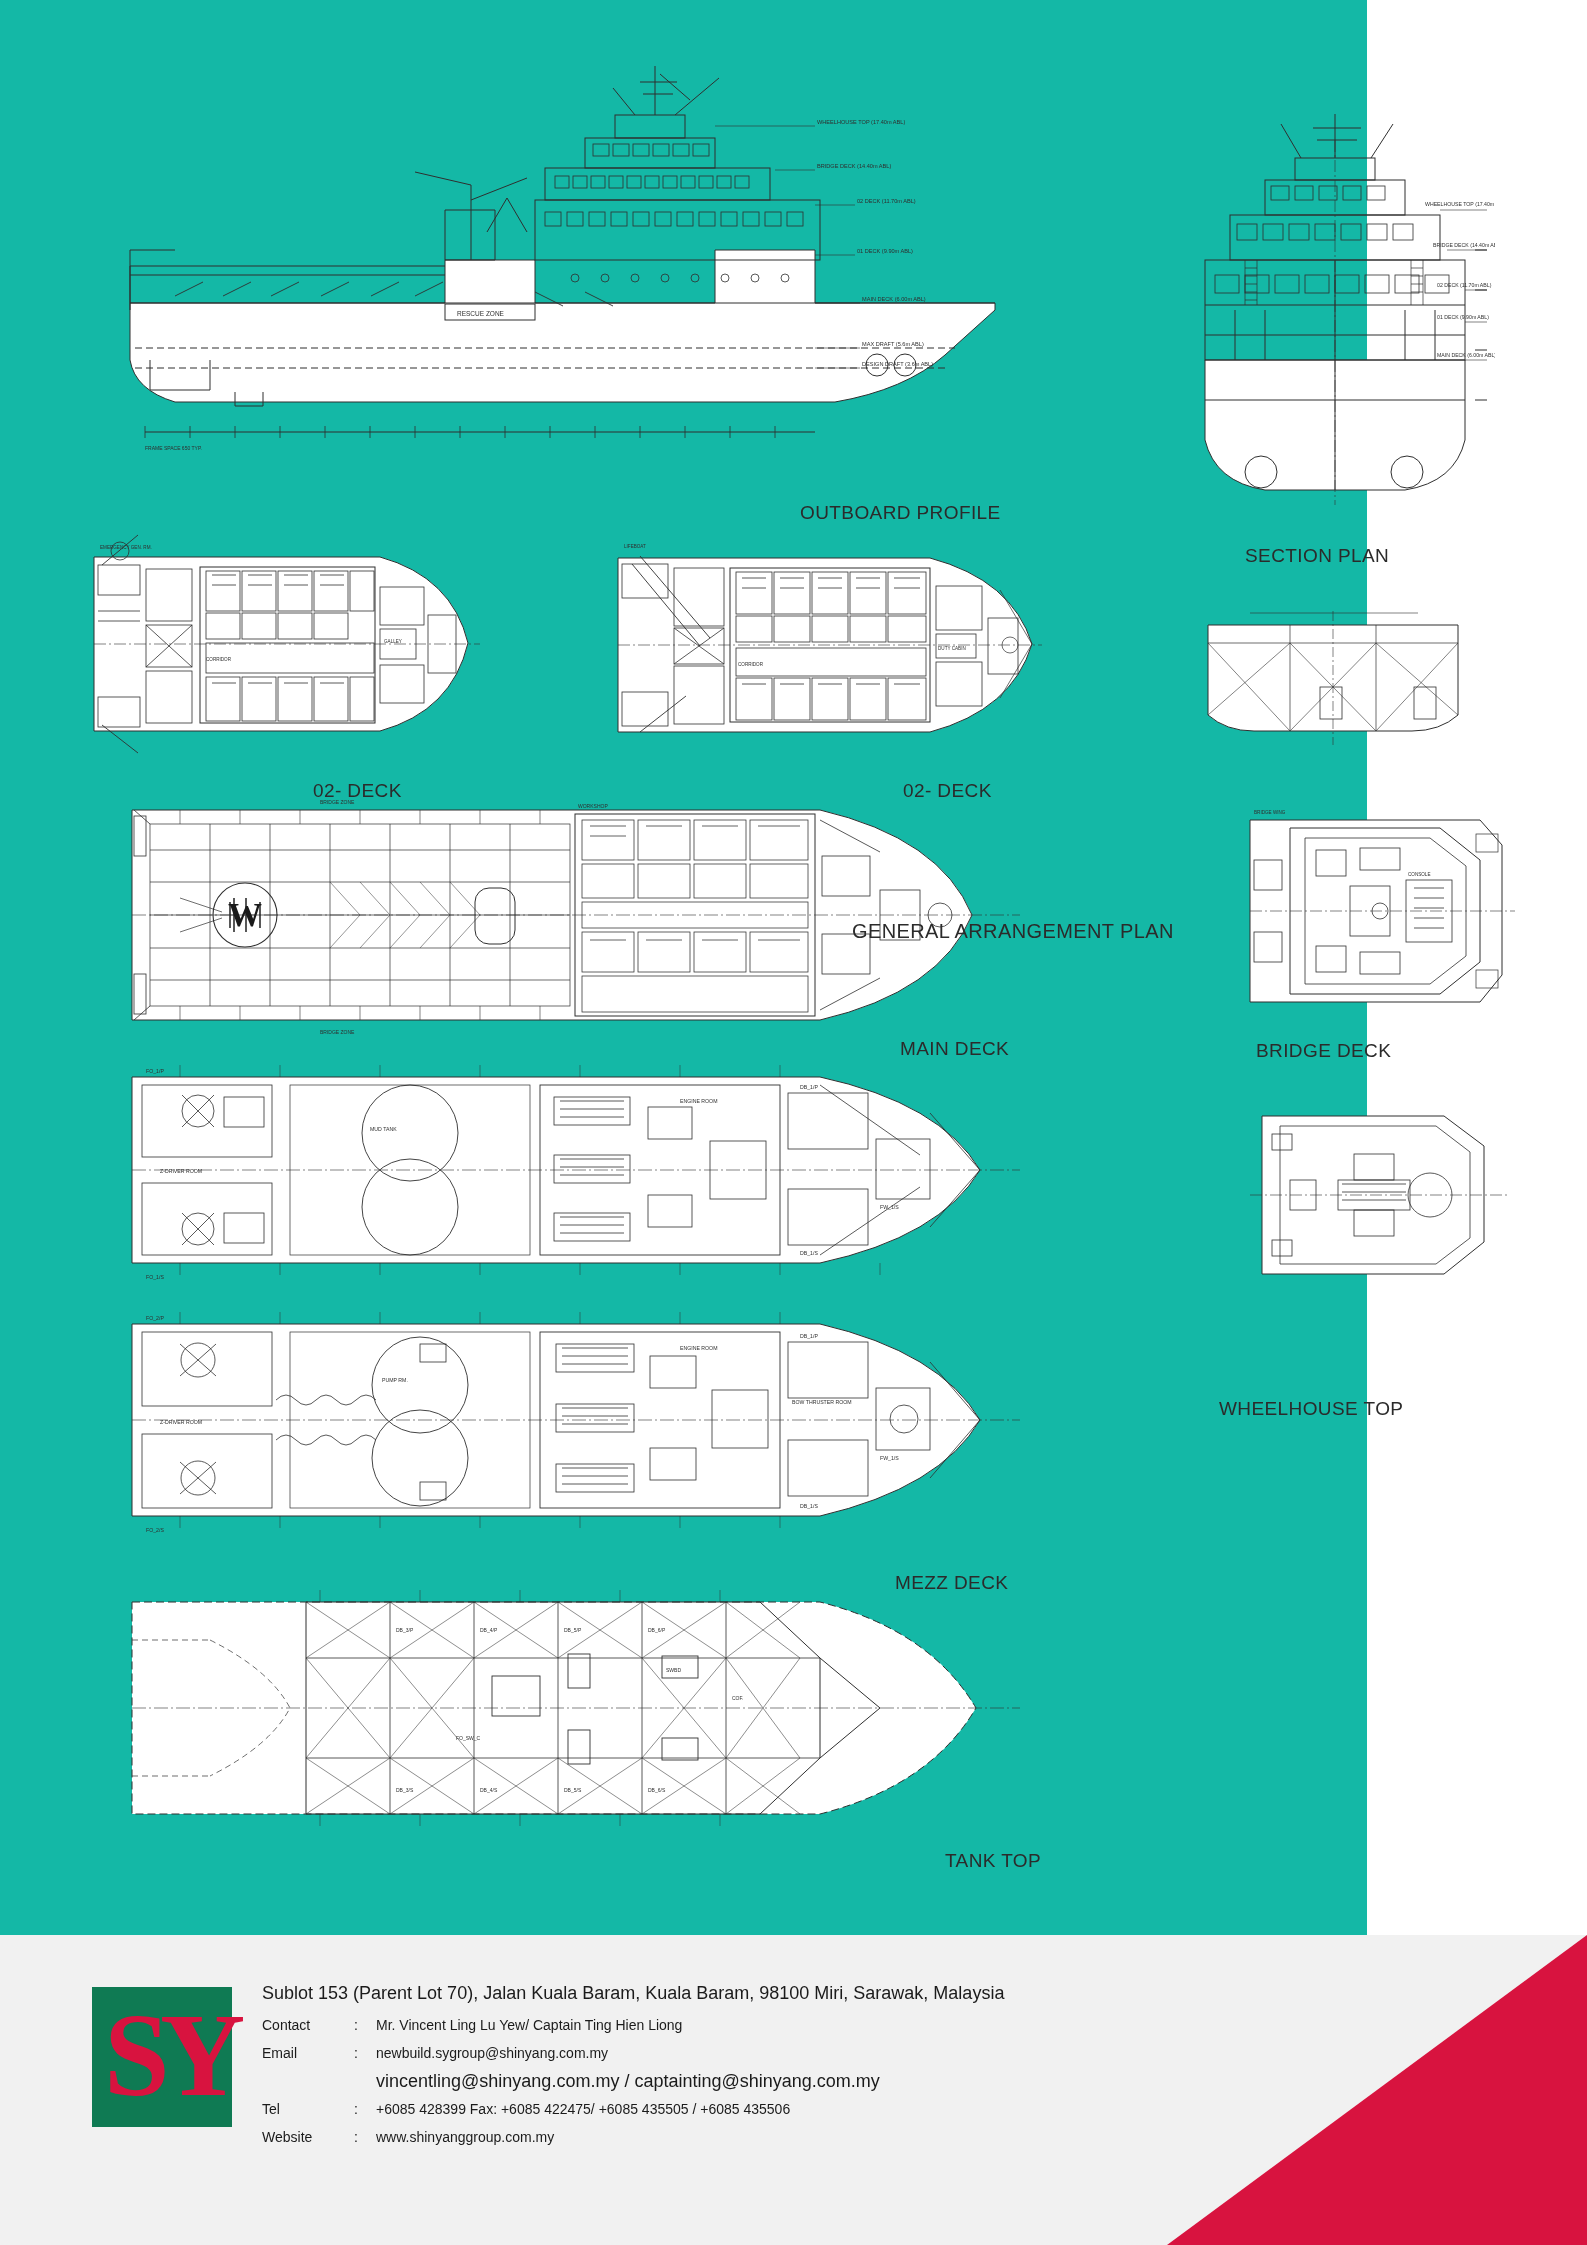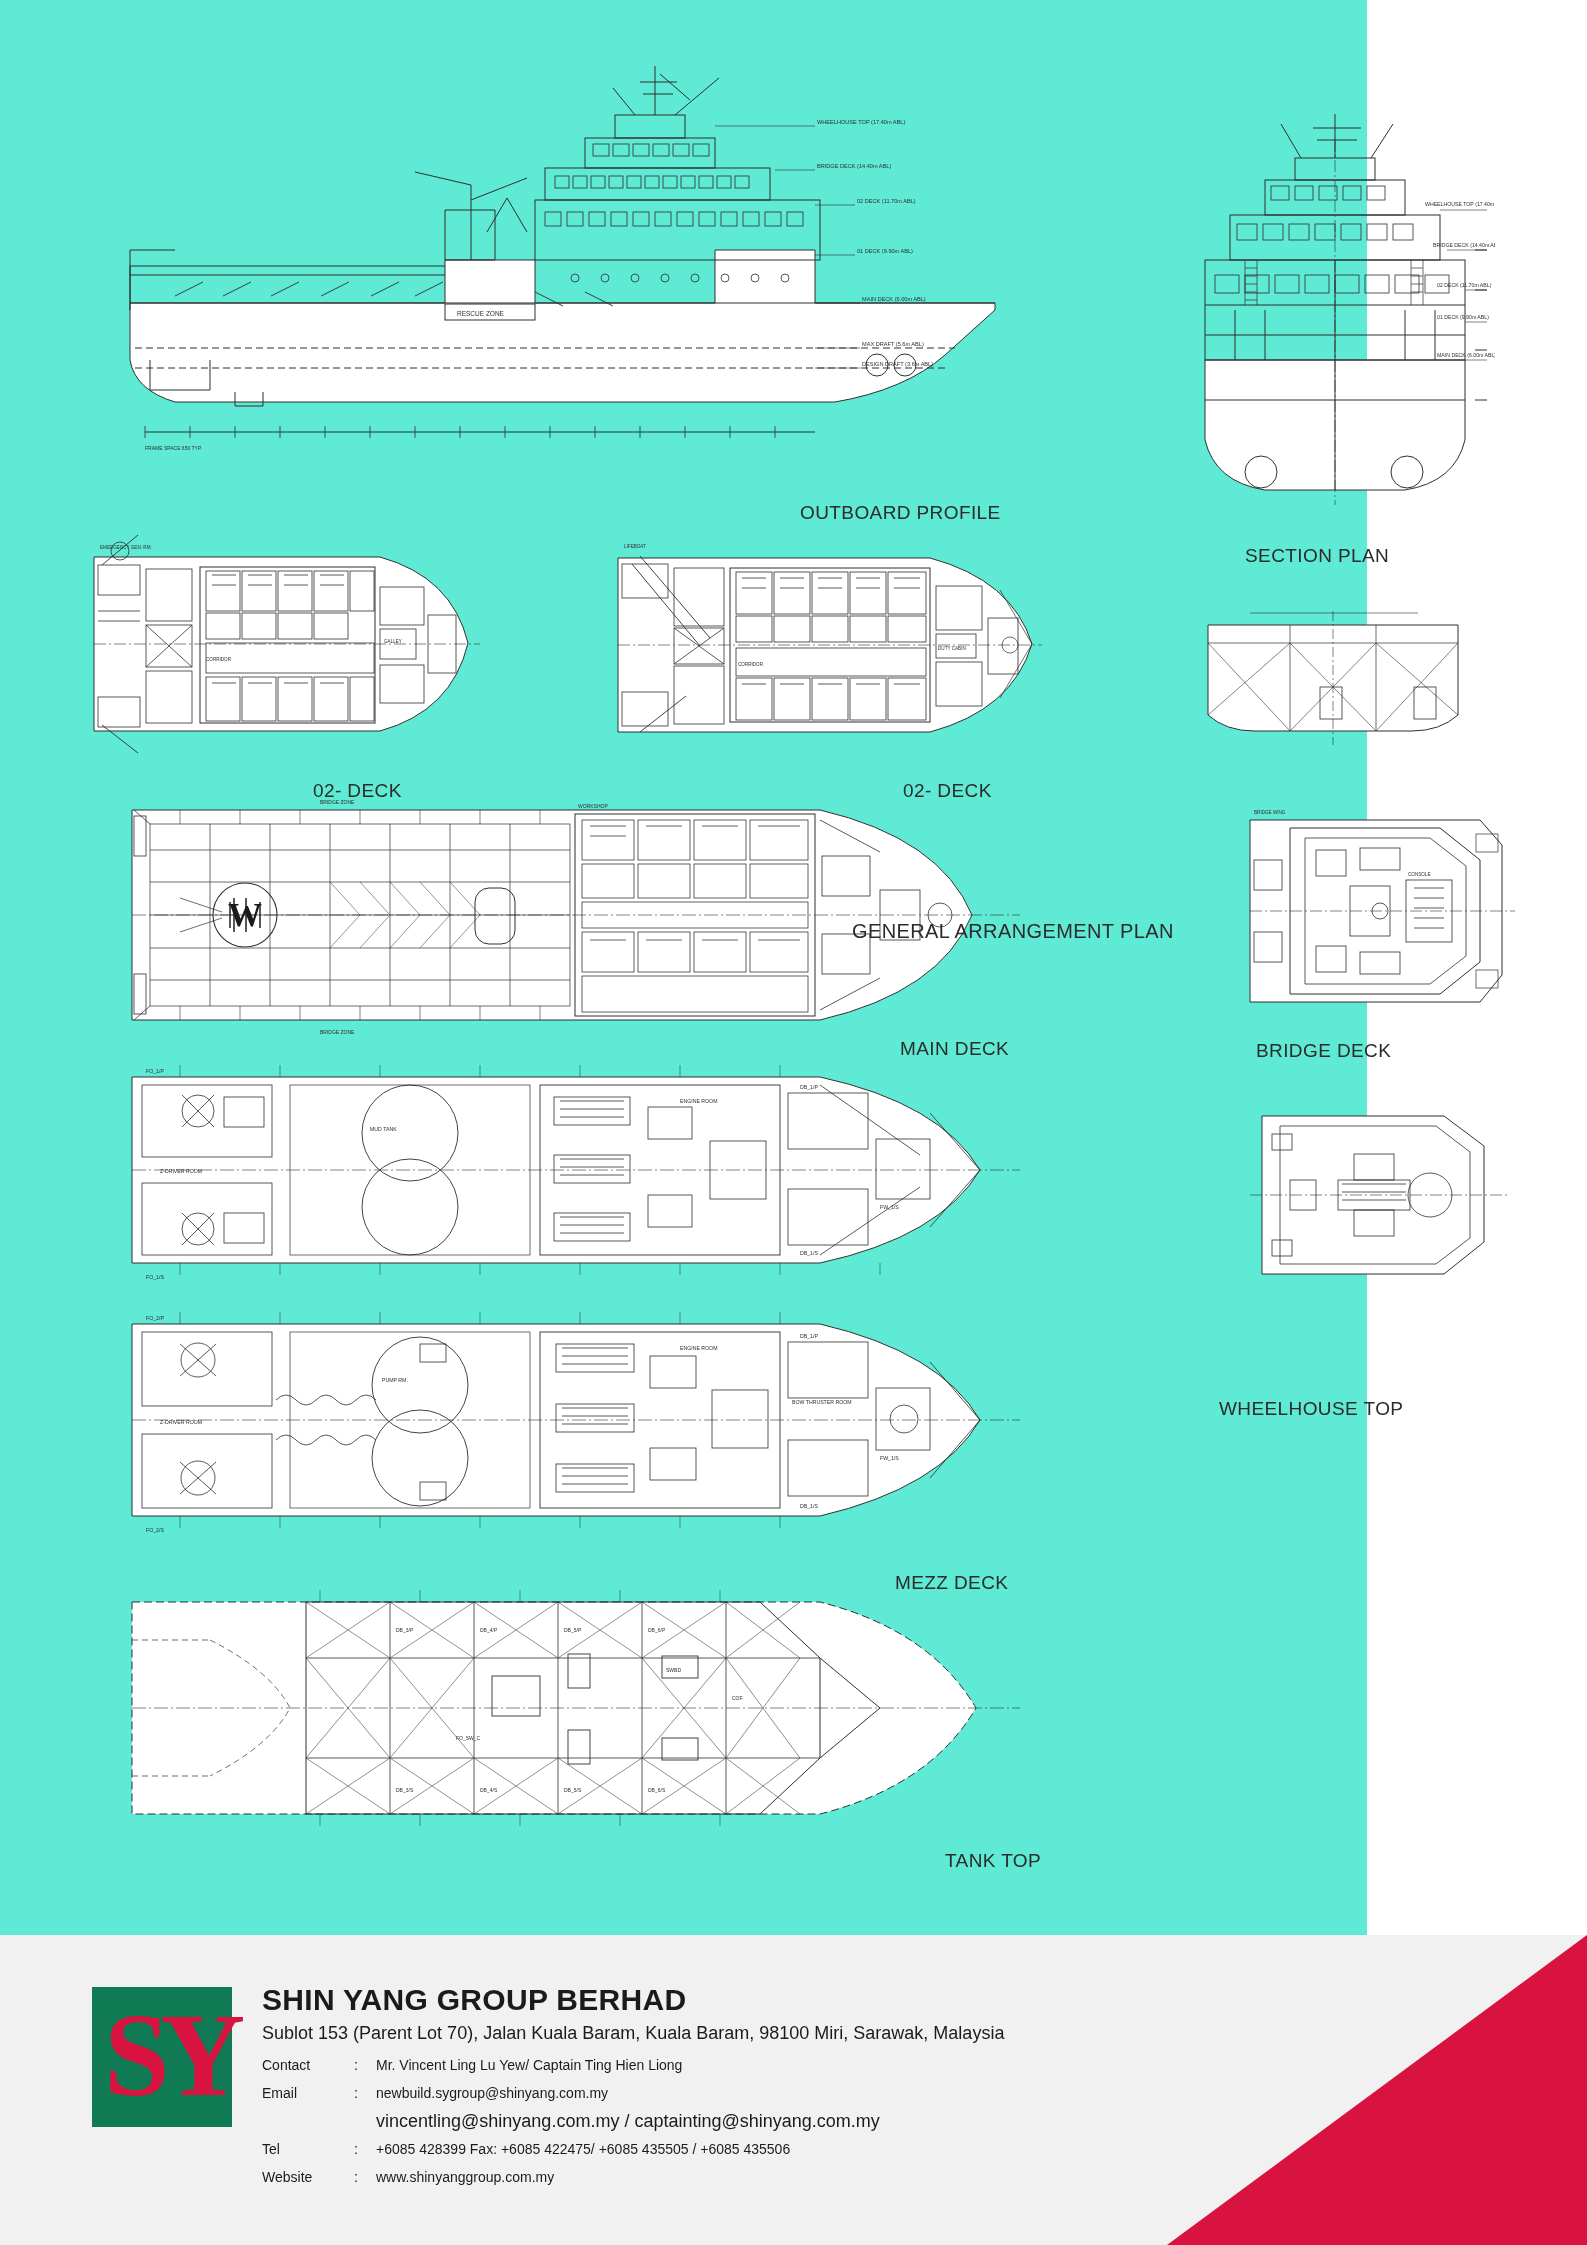--- a/index.html
+++ b/index.html
@@ -12,21 +12,21 @@
     position: relative;
     overflow: hidden;
   }
 
   
   #sheet {
     position: absolute;
     left: 0; top: 0;
     width: 1367px;
     height: 1935px;
-    background: #5eead4;
+    background: #14b8a6;
   }
 
   .plan {
     position: absolute;
     border: 0;
   }
   .plan svg { display:block; width:100%; height:100%; }
 
   .caption {
     position: absolute;
@@ -797,21 +797,20 @@
 
 <div id="footer">
   <div id="footer-red"></div>
 
   <div id="logo">
     <span class="s">S</span>
     <span class="y">Y</span>
   </div>
 
   <div id="company">
-    <h1>SHIN YANG GROUP BERHAD</h1>
     <div class="addr">Sublot 153 (Parent Lot 70), Jalan Kuala Baram, Kuala Baram, 98100 Miri, Sarawak, Malaysia</div>
 
     <div class="contact-row">
       <span class="lbl">Contact</span>
       <span class="colon">:</span>
       <span class="val">Mr. Vincent Ling Lu Yew/ Captain Ting Hien Liong</span>
     </div>
 
     <div class="contact-row">
       <span class="lbl">Email</span>

